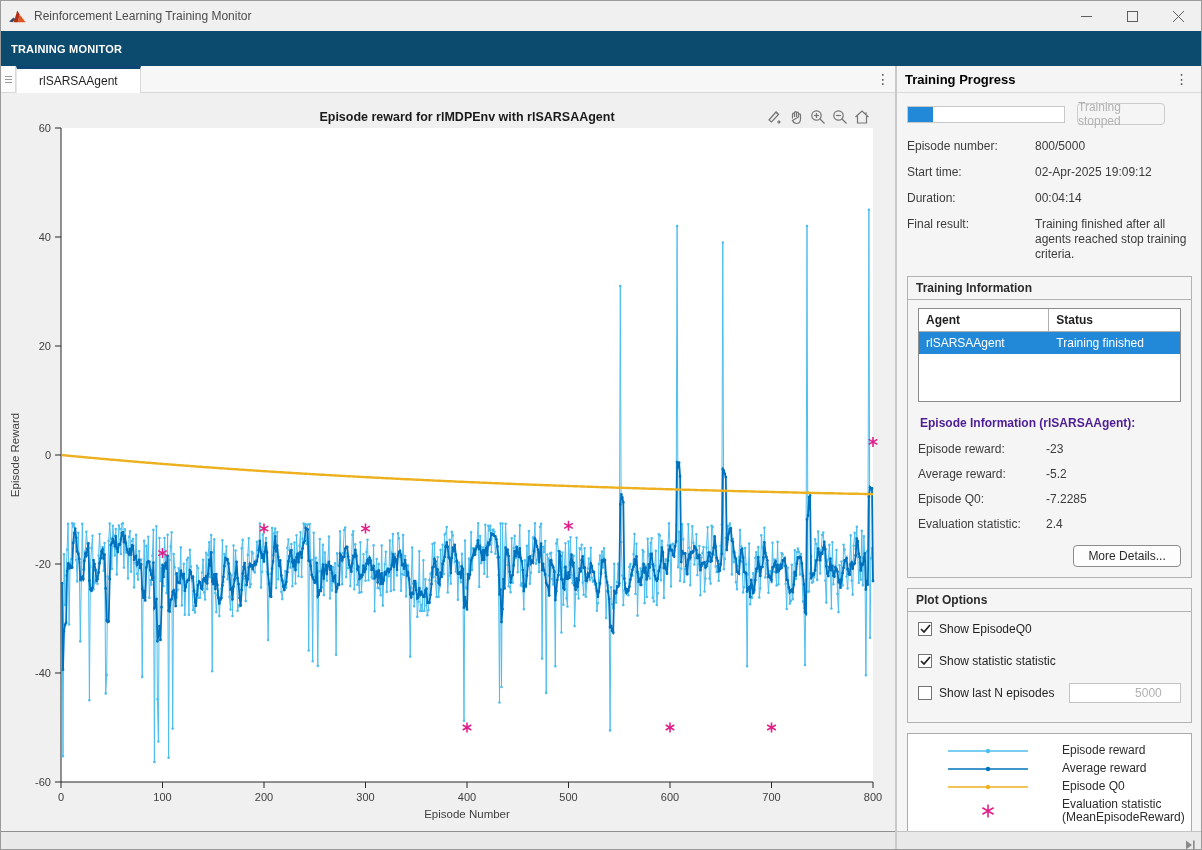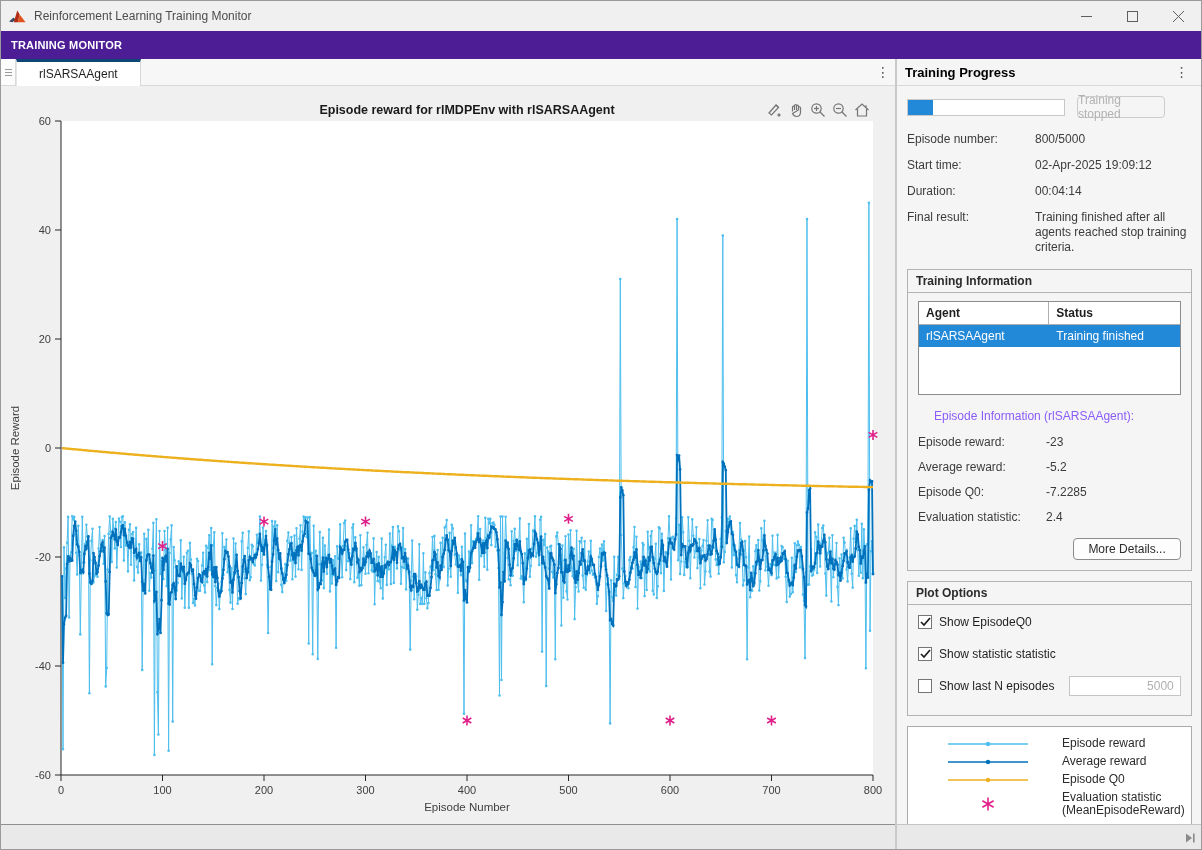--- a/index.html
+++ b/index.html
@@ -8,21 +8,21 @@
   .window { position:relative; width:1202px; height:850px; background:#f0f0f0; border:1px solid #9b9b9b; overflow:hidden; }
 
   
   .titlebar { height:30px; background:#f0f0f0; display:flex; align-items:center; padding-left:8px; }
   .titlebar .title { color:#4d4d4d; font-size:12px; margin-left:8px; flex:1; }
   .win-controls { display:flex; height:100%; }
   .win-btn { width:46px; height:100%; display:flex; align-items:center; justify-content:center; cursor:default; }
   .win-btn svg { stroke:#5f5f5f; }
 
   
-  .toolstrip { height:28px; background:#4c1d95; color:#ffffff; display:flex; align-items:center; padding-left:10px; }
+  .toolstrip { height:35px; background:#0c4a6e; color:#ffffff; display:flex; align-items:center; padding-left:10px; }
   .toolstrip .ts-label { font-size:11px; font-weight:bold; letter-spacing:.2px; }
 
   
   .main { display:flex; height:791px; }
   .doc-area { width:894px; display:flex; flex-direction:column; background:#f0f0f0; }
   .gutter { width:8px; background:#f0f0f0; border-left:1px solid #c9c9c9; border-right:1px solid #c9c9c9; }
   .right-panel { flex:1; background:#f5f5f5; display:flex; flex-direction:column; }
 
   
   .tabstrip { height:27px; background:#f7f7f7; display:flex; align-items:stretch; border-bottom:1px solid #d9d9d9; }
@@ -60,32 +60,32 @@
   .groupbox { border:1px solid #b3b3b3; margin-bottom:10px; }
   .gb-header { font-weight:bold; color:#2b2b2b; padding:4px 8px; border-bottom:1px solid #b3b3b3; }
   .gb-body { padding:8px 10px 10px 10px; }
 
   .mtable { width:100%; border:1px solid #8c8c8c; background:#ffffff; height:94px; margin-bottom:14px; }
   .mtable .t-head { display:flex; border-bottom:1px solid #aeaeae; }
   .mtable .t-head .t-cell { font-weight:bold; color:#1f1f1f; }
   .mtable .t-cell { width:50%; padding:4px 7px; }
   .mtable .t-head .t-cell:first-child { border-right:1px solid #aeaeae; }
   .mtable .t-row-selected { display:flex; background:#2288d8; color:#ffffff; }
-  .ep-info-header { font-weight:normal; color:#8b5cf6; margin:2px 0 12px 16px; }
+  .ep-info-header { font-weight:bold; color:#4c1d95; margin:2px 0 12px 2px; }
   .stat-row { display:flex; margin-bottom:11px; }
   .stat-row .s-label { width:128px; flex-shrink:0; }
   .btn-row { display:flex; justify-content:flex-end; margin-top:14px; }
   .btn { height:22px; padding:0 14px; border:1px solid #8c8c8c; border-radius:4px; background:#fdfdfd; color:#2b2b2b; display:flex; align-items:center; font-size:12px; }
 
   .cb-row { display:flex; align-items:center; margin-bottom:14px; height:18px; }
   .mcheckbox { width:14px; height:14px; border:1px solid #757575; background:#ffffff; margin-right:7px; display:flex; align-items:center; justify-content:center; }
   .mcheckbox svg { display:none; }
   .mcheckbox.checked svg { display:block; }
   .cb-row .cb-label { color:#1f1f1f; }
-  .n-input { margin-left:auto; width:112px; height:20px; border:1px solid #c4c4c4; background:#ffffff; color:#b0b0b0; text-align:right; padding:0 6px; font-size:12px; font-family:inherit; }
+  .n-input { margin-left:auto; width:112px; height:20px; border:1px solid #c4c4c4; background:#ffffff; color:#b0b0b0; text-align:right; padding:0 18px; font-size:12px; font-family:inherit; }
 
   .legendbox { border:1px solid #ababab; background:#ffffff; height:112px; padding:10px 6px 6px 6px; }
   .legend-row { display:flex; align-items:center; margin-bottom:5px; }
   .legend-swatch { width:148px; display:flex; align-items:center; justify-content:center; flex-shrink:0; }
   .legend-label { color:#2b2b2b; line-height:13px; }
 
   text { font-family:"Liberation Sans","DejaVu Sans",sans-serif; }
 </style>
 </head>
 <body>

